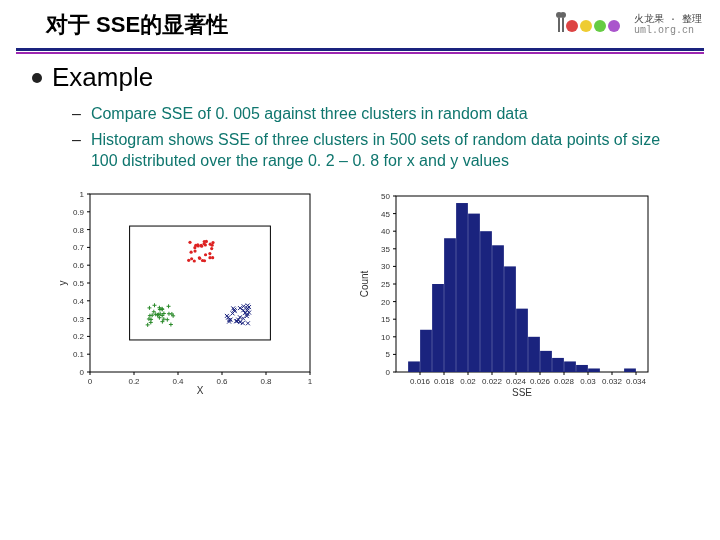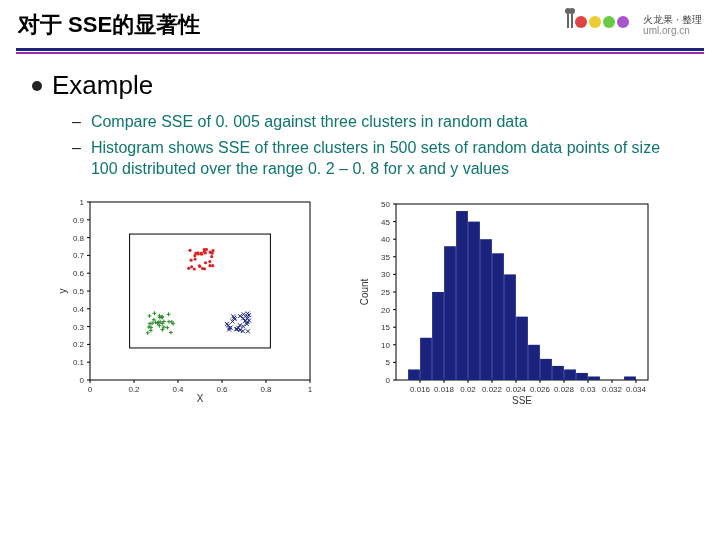--- a/index.html
+++ b/index.html
@@ -7,23 +7,23 @@
     width: 720px; height: 540px;
     background: #fff;
     font-family: Arial, "Microsoft YaHei", sans-serif;
     position: relative; overflow: hidden;
   }
   .header {
     display: flex; justify-content: space-between; align-items: center;
     padding: 10px 18px 8px 18px;
   }
   .title {
-    font-size: 22px; font-weight: bold; color: #000;
-  }
-  .logo { display: flex; align-items: flex-start; gap: 14px; }
+    font-size: 22px; font-weight: bold; color: #000; margin-left: 28px;
+  }
+  .logo { display: flex; align-items: center; gap: 14px; font-family: Liberation Mono, monospace; }
   .logo-figs { display: flex; align-items: flex-end; gap: 2px; }
   .stick { width: 2px; height: 14px; background: #666; position: relative; }
   .stick::before {
     content: ""; position: absolute; top: -6px; left: -2px;
     width: 6px; height: 6px; border-radius: 50%; background: #666;
   }
   .orb { width: 12px; height: 12px; border-radius: 50%; }
   .orb.r { background: #d44; }
   .orb.y { background: #ec3; }
   .orb.g { background: #6c4; }
@@ -33,21 +33,21 @@
   .logo-text .url { color: #888; }
   .rule { margin: 0 16px; height: 4px; position: relative; }
   .rule::before {
     content: ""; position: absolute; left: 0; right: 0; top: 0;
     height: 3px; background: #1a237e;
   }
   .rule::after {
     content: ""; position: absolute; left: 0; right: 0; bottom: -2px;
     height: 2px; background: #9c27b0;
   }
-  .content { padding: 18px 32px 0 32px; }
+  .content { padding: 10px 32px 0 32px; }
   .section-head { display: flex; align-items: center; gap: 10px; margin-bottom: 10px; }
   .bullet-dot { width: 10px; height: 10px; border-radius: 50%; background: #222; flex-shrink: 0; }
   .section-title { font-size: 26px; color: #000; }
   .sublist { margin-left: 40px; }
   .subitem { display: flex; gap: 10px; margin-bottom: 4px; }
   .dash { flex-shrink: 0; color: #222; font-size: 16px; line-height: 1.35; }
   .subtext { font-size: 16px; color: #0f766e; line-height: 1.35; }
   .figs { display: flex; gap: 40px; margin-top: 16px; padding-left: 24px; }
   .fig { position: relative; }
   .scatter { width: 260px; height: 210px; }

